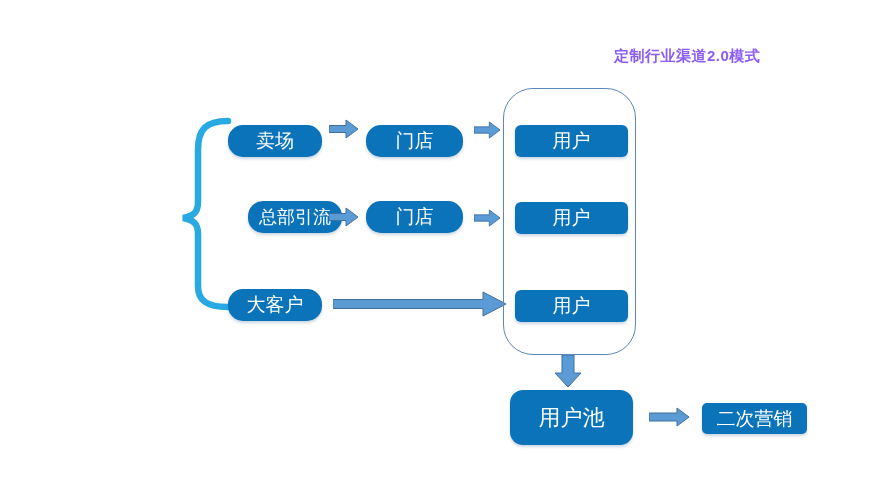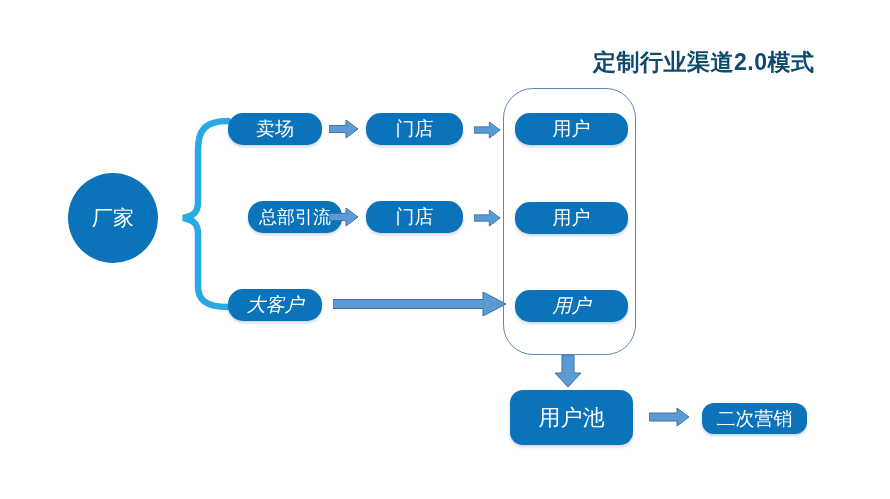--- a/index.html
+++ b/index.html
@@ -1,51 +1,48 @@
 <!DOCTYPE html>
 <html><head>
 <meta charset="utf-8">
 <style>
   html,body{margin:0;padding:0;background:#ffffff;}
   body{width:890px;height:499px;position:relative;overflow:hidden;
        font-family:"Liberation Sans","DejaVu Sans",sans-serif;}
   .canvas{position:absolute;left:0;top:0;width:890px;height:499px;background:#ffffff;}
   .abs{position:absolute;}
-  .title{left:593px;top:47px;width:250px;font-size:23px;font-weight:bold;
-         color:#0c4a6e;letter-spacing:0.5px;white-space:nowrap;}
+  .title{left:614px;top:47px;width:250px;font-size:15px;font-weight:bold;
+         color:#8b5cf6;letter-spacing:0.5px;white-space:nowrap;}
   .circle{left:68px;top:173px;width:90px;height:90px;border-radius:50%;
           background:#0a73ba;display:flex;align-items:center;justify-content:center;
           color:#ffffff;font-size:21px;}
   .pill{background:#0a73ba;color:#ffffff;display:flex;align-items:center;
         justify-content:center;font-size:19px;border-radius:15px;
         box-shadow:0 2px 3px rgba(50,90,140,0.25);white-space:nowrap;}
   .src{left:228px;width:94px;height:32px;}
   .mid{left:366px;width:97px;height:32px;text-align:right;}
-  .usr{left:515px;width:113px;height:32px;border-radius:15px;}
-  .row1{top:113px;} .row2{top:201px;} .row3{top:289px;font-style:italic;}
+  .usr{left:515px;width:113px;height:32px;border-radius:6px;}
+  .row1{top:125px;} .row2{top:201px;} .row3{top:289px;}
   .usr.row2{top:202px;} .usr.row3{top:290px;}
   .container-box{left:503px;top:88px;width:131px;height:265px;
         border:1.5px solid #5b87bd;border-radius:30px;background:transparent;}
   .pool{left:510px;top:390px;width:123px;height:55px;border-radius:13px;
         font-size:22px;font-family:Liberation Serif, serif;}
-  .secondary{left:702px;top:403px;width:105px;height:31px;border-radius:12px;
+  .secondary{left:702px;top:403px;width:105px;height:31px;border-radius:5px;
         font-size:19px;}
   svg{display:block;}
   .small{font-size:18px;margin-left:20px;}
 </style>
 </head>
 <body>
 
 <div class="canvas">
 
   <div class="abs title">定制行业渠道2.0模式</div>
 
-  <div class="abs circle">
-    <span>厂家</span>
-  </div>
 
   <svg class="abs" style="left:175px;top:110px;" width="60" height="205" viewBox="0 0 60 205">
     <path d="M53 11 C31 11 23 19 23 40 L23 92 C23 102 19 106 8 108 C19 110 23 114 23 124 L23 176 C23 190 31 197 53 197" fill="none" stroke="#29a9e2" stroke-width="6.5" stroke-linecap="round"></path>
   </svg>
 
   <div class="abs pill src row1">
     <span>卖场</span>
   </div>
   <svg class="abs" style="left:329px;top:119px;" width="30" height="20" viewBox="0 0 30 20">
     <path d="M0 6.5 L17 6.5 L17 1 L29 10 L17 19 L17 13.5 L0 13.5 Z" fill="#5b9bd5" stroke="#41719c" stroke-width="1"></path>

